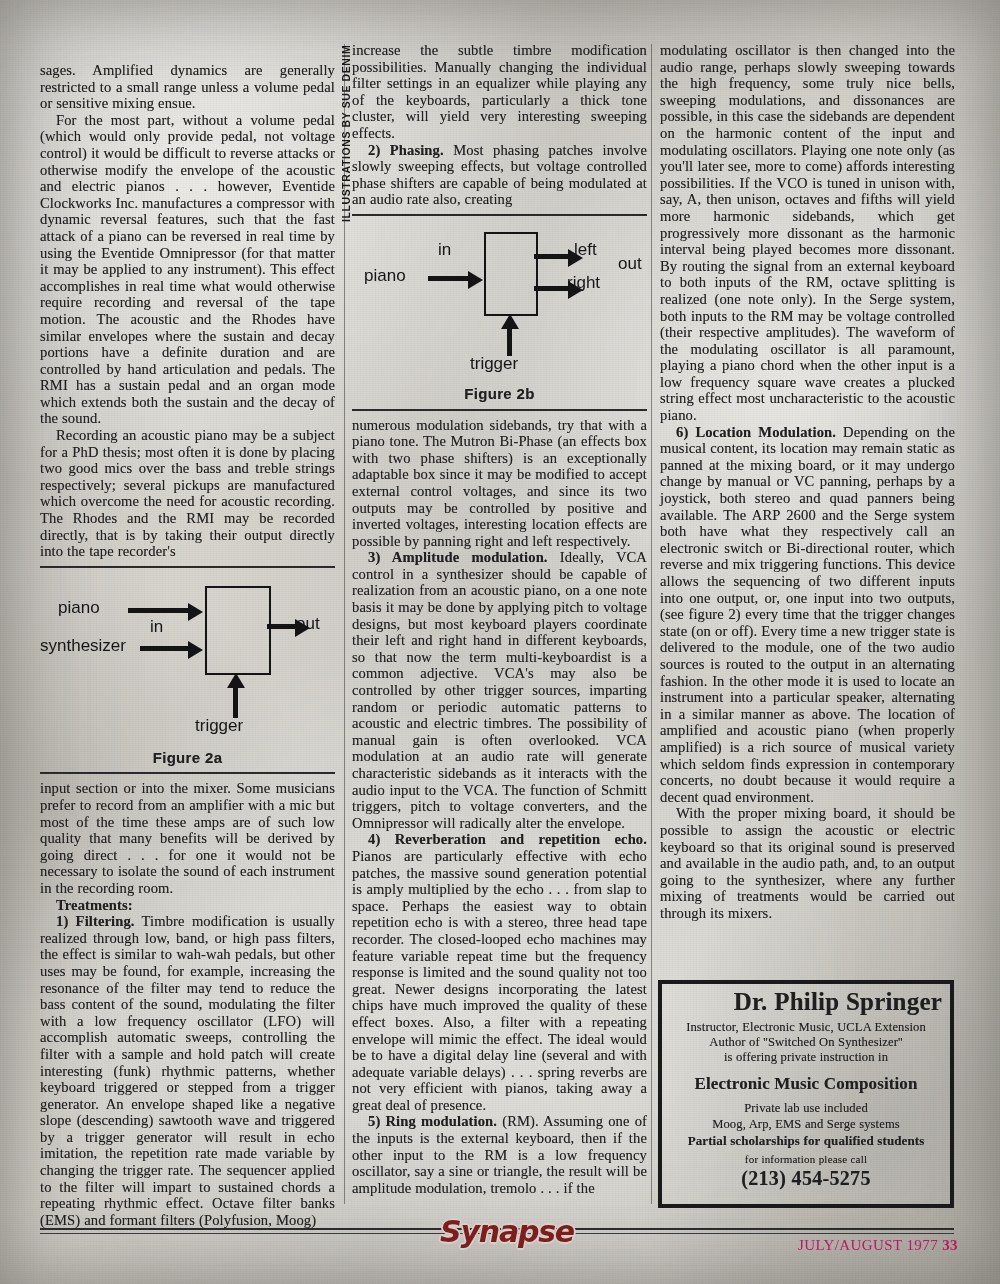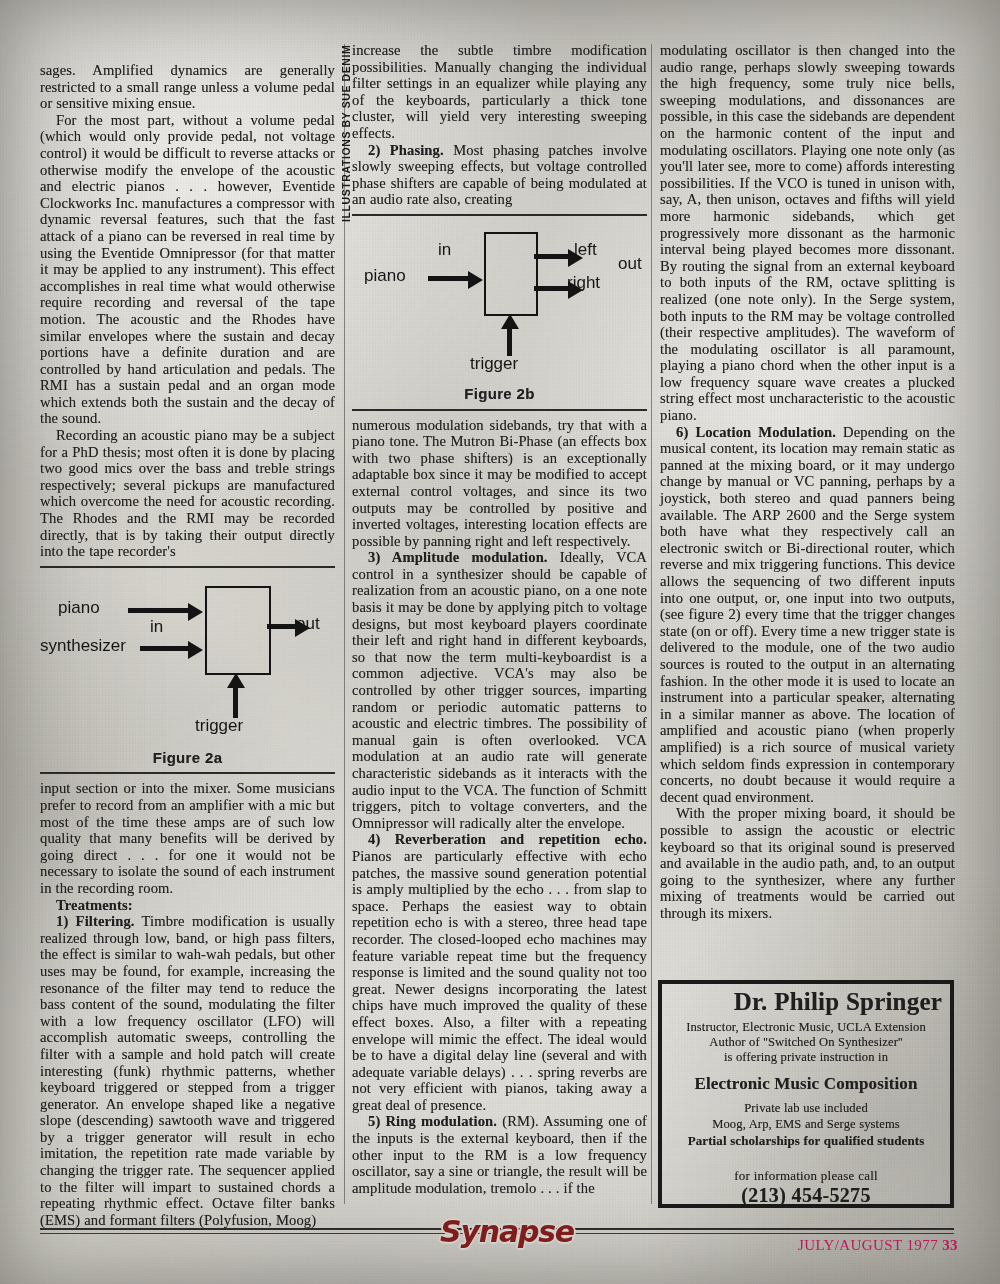--- a/index.html
+++ b/index.html
@@ -186,22 +186,22 @@
     margin: 10px 0 9px 0;
     text-align: center;
   }
   .ad-bold {
     font-weight: bold;
     font-size: 13px;
     text-align: center;
     margin-top: 1px;
   }
   .ad-tiny {
-    font-size: 13px;
-    margin-top: 18px;
+    font-size: 11px;
+    margin-top: 1px;
     text-align: center;
     letter-spacing: 0.2px;
   }
   .ad-phone {
     font-weight: bold;
     font-size: 20px;
     margin-top: 3px;
     text-align: center;
     letter-spacing: 0.3px;
   }

